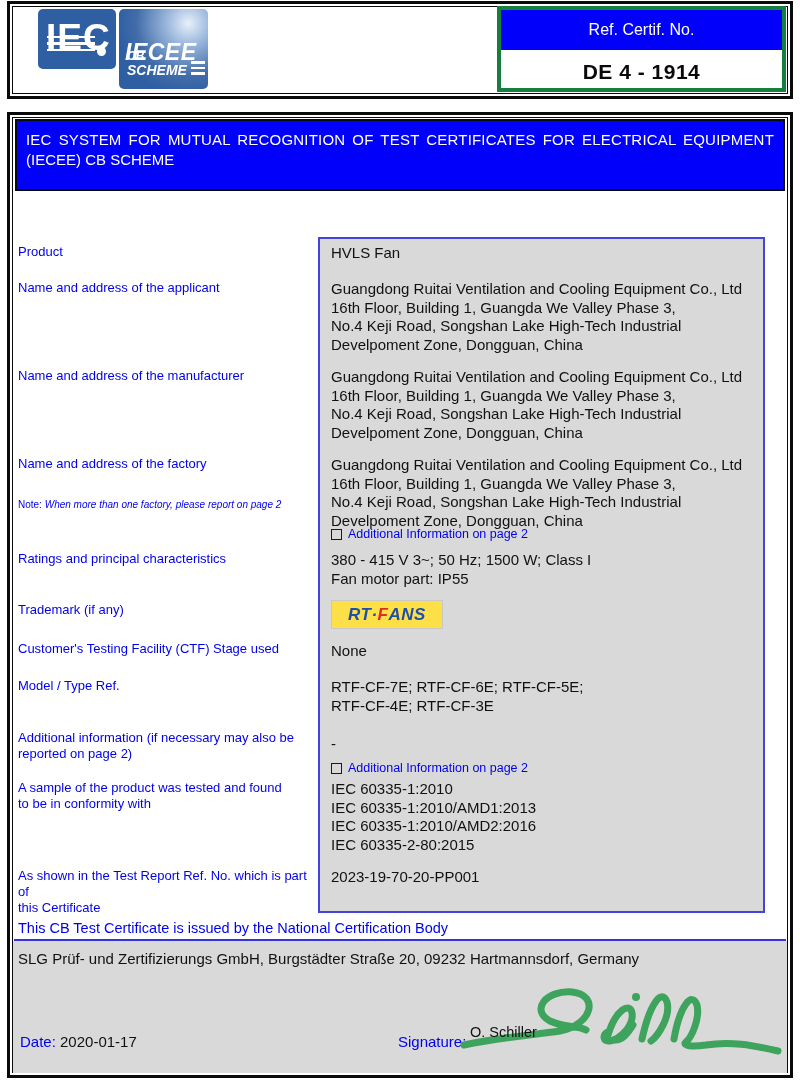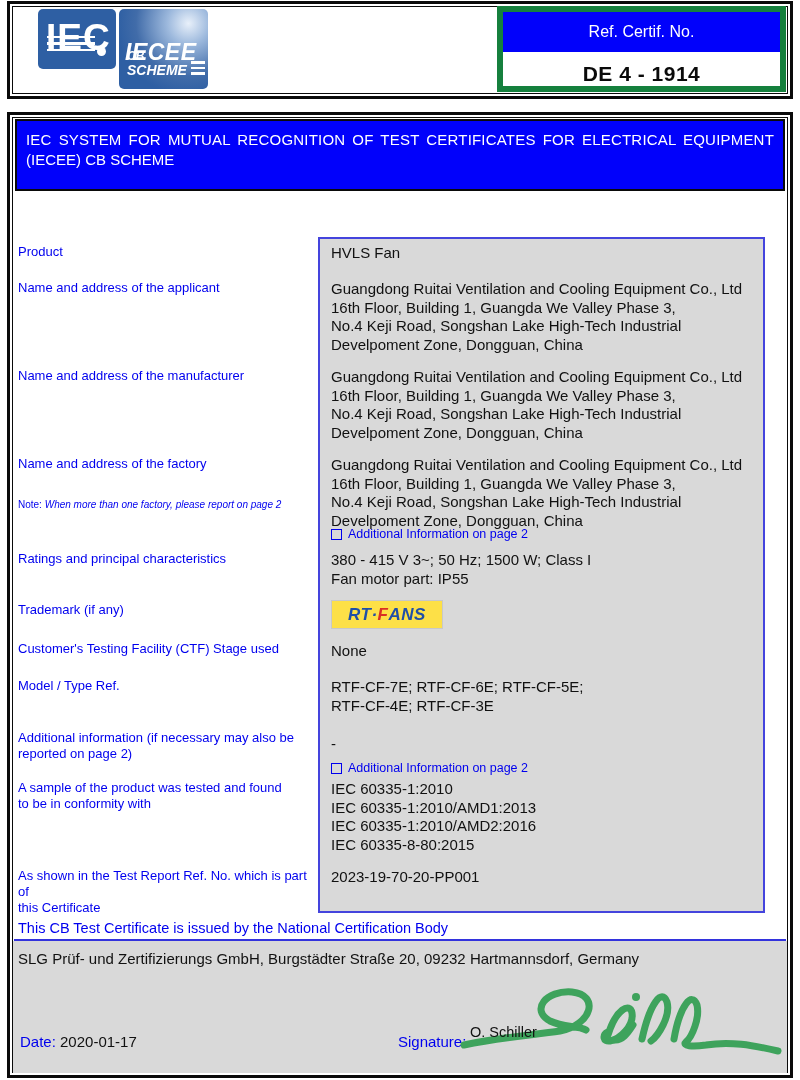--- a/index.html
+++ b/index.html
@@ -21,21 +21,21 @@
 
   .logo-iecee { position:absolute; left:119px; top:9px; width:89px; height:80px; border-radius:5px;
                 background:radial-gradient(circle at 78% 18%, #e8f0fa 0%, #9db9dd 22%, #416ca9 55%, #2E5FA3 75%);
                 color:#fff; font-style:italic; font-weight:bold; }
   .logo-iecee .t1 { position:absolute; left:6px; top:30px; font-size:23px; letter-spacing:0.5px; }
   .logo-iecee .t2 { position:absolute; left:8px; top:40px; font-size:12px; }
   .logo-iecee .t3 { position:absolute; left:8px; top:53px; font-size:14px; }
   .logo-iecee .eq { position:absolute; right:3px; top:52px; width:14px; }
   .logo-iecee .eq div { height:2.5px; background:#fff; margin-bottom:3px; }
 
-  .ref-box { position:absolute; left:497px; top:6px; width:289px; height:86px; border:6px solid #15803d; background:#fff; }
+  .ref-box { position:absolute; left:497px; top:6px; width:289px; height:86px; border:4px solid #15803d; background:#fff; }
   .ref-box .ref-head { height:40px; background:#0101FB; color:#fff; font-size:16px; display:flex; align-items:center; justify-content:center; }
   .ref-box .ref-val { height:44px; display:flex; align-items:center; justify-content:center; font-size:21px; font-weight:bold; color:#0a0a0a; letter-spacing:0.5px; }
 
   
   .banner { position:absolute; left:15px; top:119px; width:770px; height:72px; background:#0101FB; border:2px solid #0a0a0a; color:#fff; padding:10px 9px; }
   .banner .b1 { font-size:15px; text-align:justify; text-align-last:justify; letter-spacing:0.2px; }
   .banner .b2 { font-size:15px; margin-top:3px; }
 
   .doc-title { position:absolute; left:18px; top:205px; font-size:18px; font-weight:bold; color:#0000EE; letter-spacing:0.3px; }
 
@@ -160,21 +160,21 @@
   <div class="fvalue" style="top:678px;">RTF-CF-7E; RTF-CF-6E; RTF-CF-5E;
 RTF-CF-4E; RTF-CF-3E</div>
   <div class="fvalue" style="top:735px;">-</div>
   <div class="addinfo" style="top:761px;">
       <span class="cbx"></span>
       <span>Additional Information on page 2</span>
     </div>
   <div class="fvalue" style="top:780px;">IEC 60335-1:2010
 IEC 60335-1:2010/AMD1:2013
 IEC 60335-1:2010/AMD2:2016
-IEC 60335-8-80:2015</div>
+IEC 60335-2-80:2015</div>
   <div class="fvalue" style="top:868px;">2023-19-70-20-PP001</div>
 
   <div class="issued-line">This CB Test Certificate is issued by the National Certification Body</div>
   <div class="blue-hr"></div>
   <div class="ncb-line">SLG Prüf- und Zertifizierungs GmbH, Burgstädter Straße 20, 09232 Hartmannsdorf, Germany</div>
 
   <div class="date-row">
     <span class="lbl-blue">Date:</span>
     <span class="val-black"> 2020-01-17</span>
   </div>

